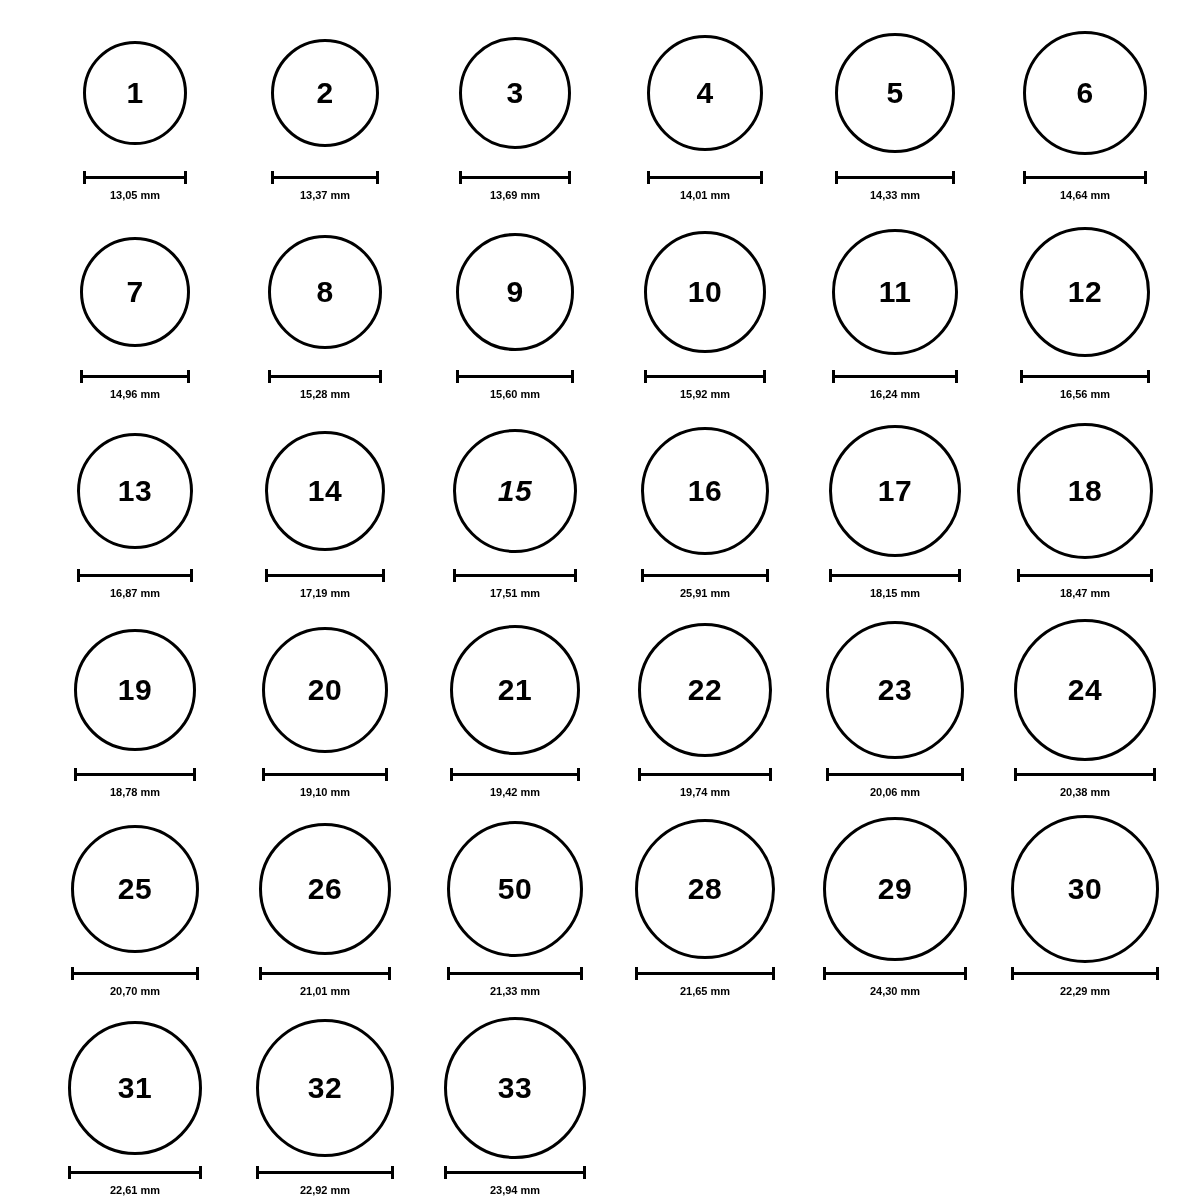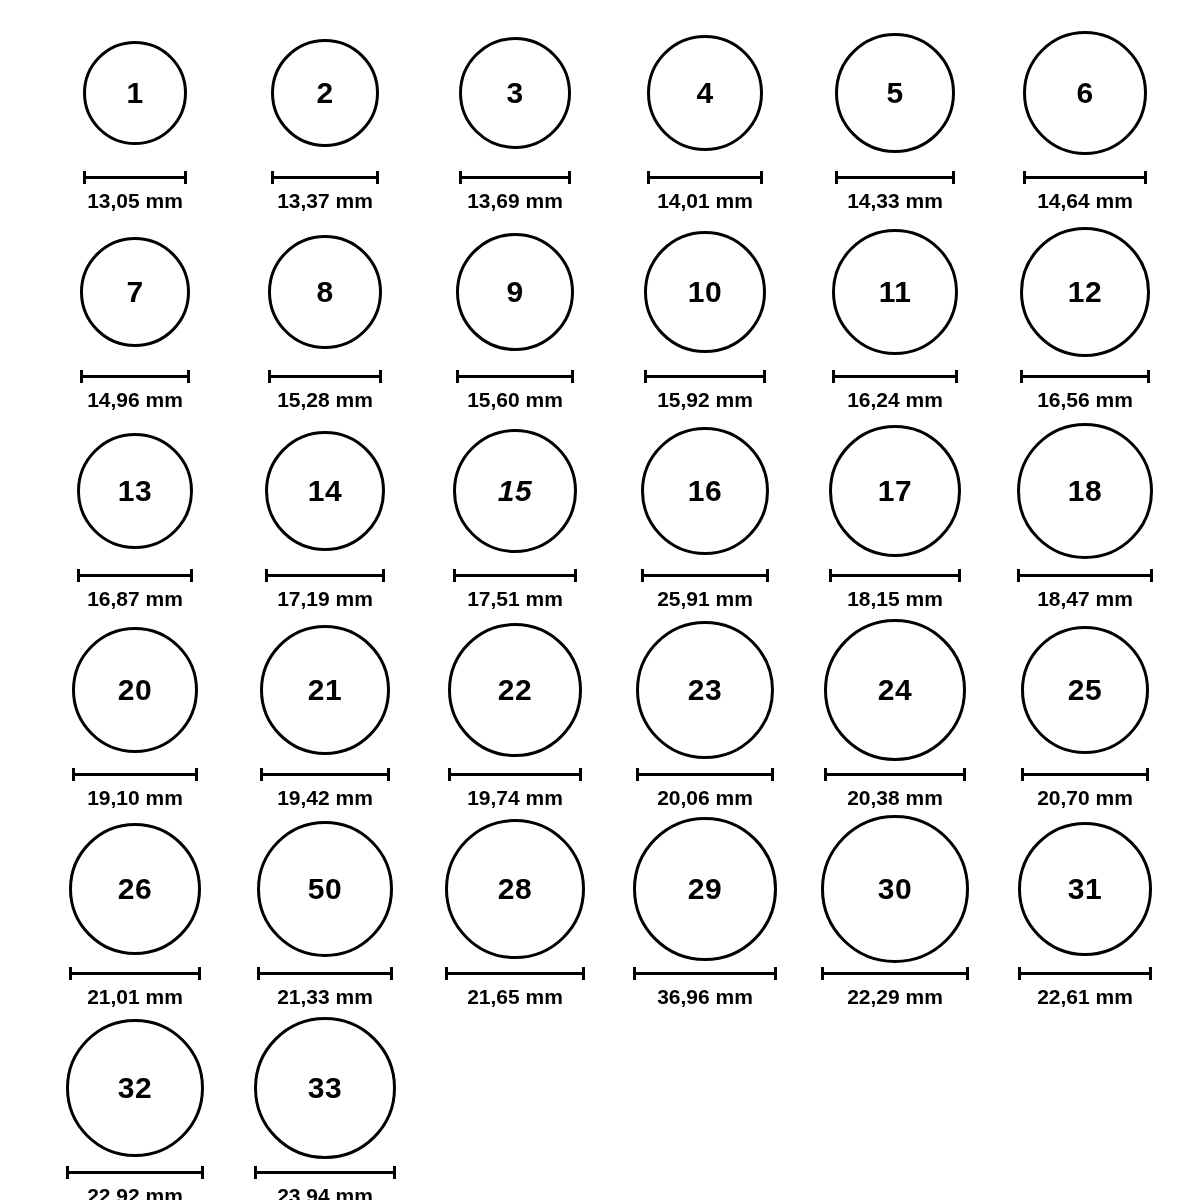--- a/index.html
+++ b/index.html
@@ -77,21 +77,21 @@
   .measure .cap {
     position: absolute;
     top: 0;
     width: 3px;
     height: 13px;
     background: #000;
   }
   .measure .cap.left { left: 0; }
   .measure .cap.right { right: 0; }
   .label {
-    font-size: 21px;
+    font-size: 11px;
     font-weight: bold;
     margin-top: 6px;
     white-space: nowrap;
     color: #000;
     letter-spacing: 0px;
   }
 </style>
 </head>
 <body>
 
@@ -326,20 +326,33 @@
         </div>
         <div class="measure" style="width: 136px;">
           <div class="bar"></div>
           <div class="cap left"></div>
           <div class="cap right"></div>
         </div>
         <div class="label">18,47 mm</div>
       </div>
       <div class="cell">
         <div class="ring-wrap">
+          <div class="ring" style="width: 122px; height: 122px;">
+            <span class="ring-num">19</span>
+          </div>
+        </div>
+        <div class="measure" style="width: 122px;">
+          <div class="bar"></div>
+          <div class="cap left"></div>
+          <div class="cap right"></div>
+        </div>
+        <div class="label">18,78 mm</div>
+      </div>
+      <div class="cell">
+        <div class="ring-wrap">
           <div class="ring" style="width: 126px; height: 126px;">
             <span class="ring-num">20</span>
           </div>
         </div>
         <div class="measure" style="width: 126px;">
           <div class="bar"></div>
           <div class="cap left"></div>
           <div class="cap right"></div>
         </div>
         <div class="label">19,10 mm</div>
@@ -452,21 +465,21 @@
         <div class="ring-wrap">
           <div class="ring" style="width: 144px; height: 144px; text-align: center;">
             <span class="ring-num">29</span>
           </div>
         </div>
         <div class="measure" style="width: 144px;">
           <div class="bar"></div>
           <div class="cap left"></div>
           <div class="cap right"></div>
         </div>
-        <div class="label">36,96 mm</div>
+        <div class="label">24,30 mm</div>
       </div>
       <div class="cell">
         <div class="ring-wrap">
           <div class="ring" style="width: 148px; height: 148px;">
             <span class="ring-num">30</span>
           </div>
         </div>
         <div class="measure" style="width: 148px;">
           <div class="bar"></div>
           <div class="cap left"></div>

